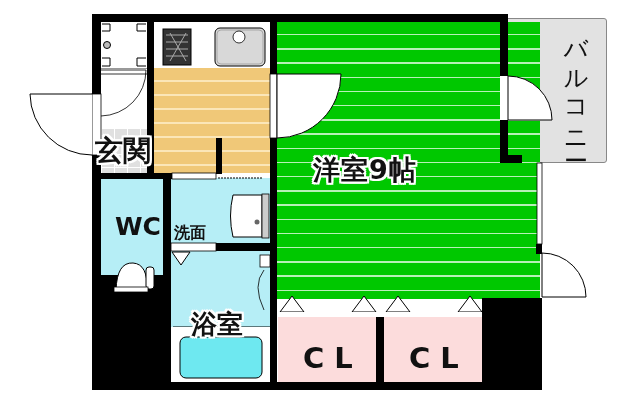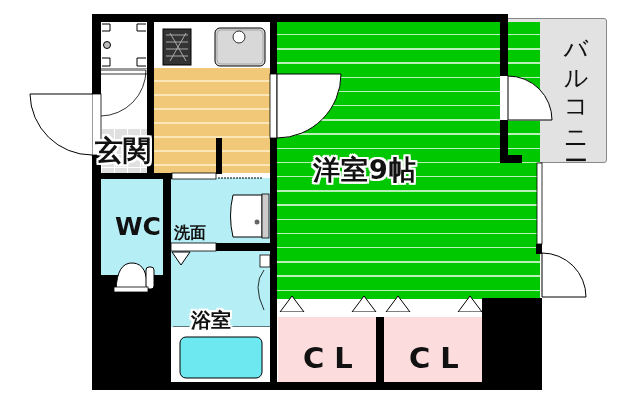--- a/index.html
+++ b/index.html
@@ -172,17 +172,17 @@
 </svg>
 
 <div class="label outlined big" style="left:313px; top:152px;">洋室9帖</div>
 
 <div class="label outlined" style="left:95px; top:112px; font-size:28px;margin-top:20px;">玄関</div>
 
 <div class="label" style="left:115px; top:212px; font-size:25px;">WC</div>
 
 <div class="label" style="left:174px; top:204px; font-size:16px;margin-top:19px;">洗面</div>
 
-<div class="label outlined" style="left:191px; top:307px; font-size:20px;">浴室</div>
+<div class="label outlined" style="left:191px; top:307px; font-size:26px;">浴室</div>
 
 <div class="label cl" style="left:303px; top:341px;">CL</div>
 
 <div class="label cl" style="left:409px; top:341px;">CL</div>
 
 </body></html>

